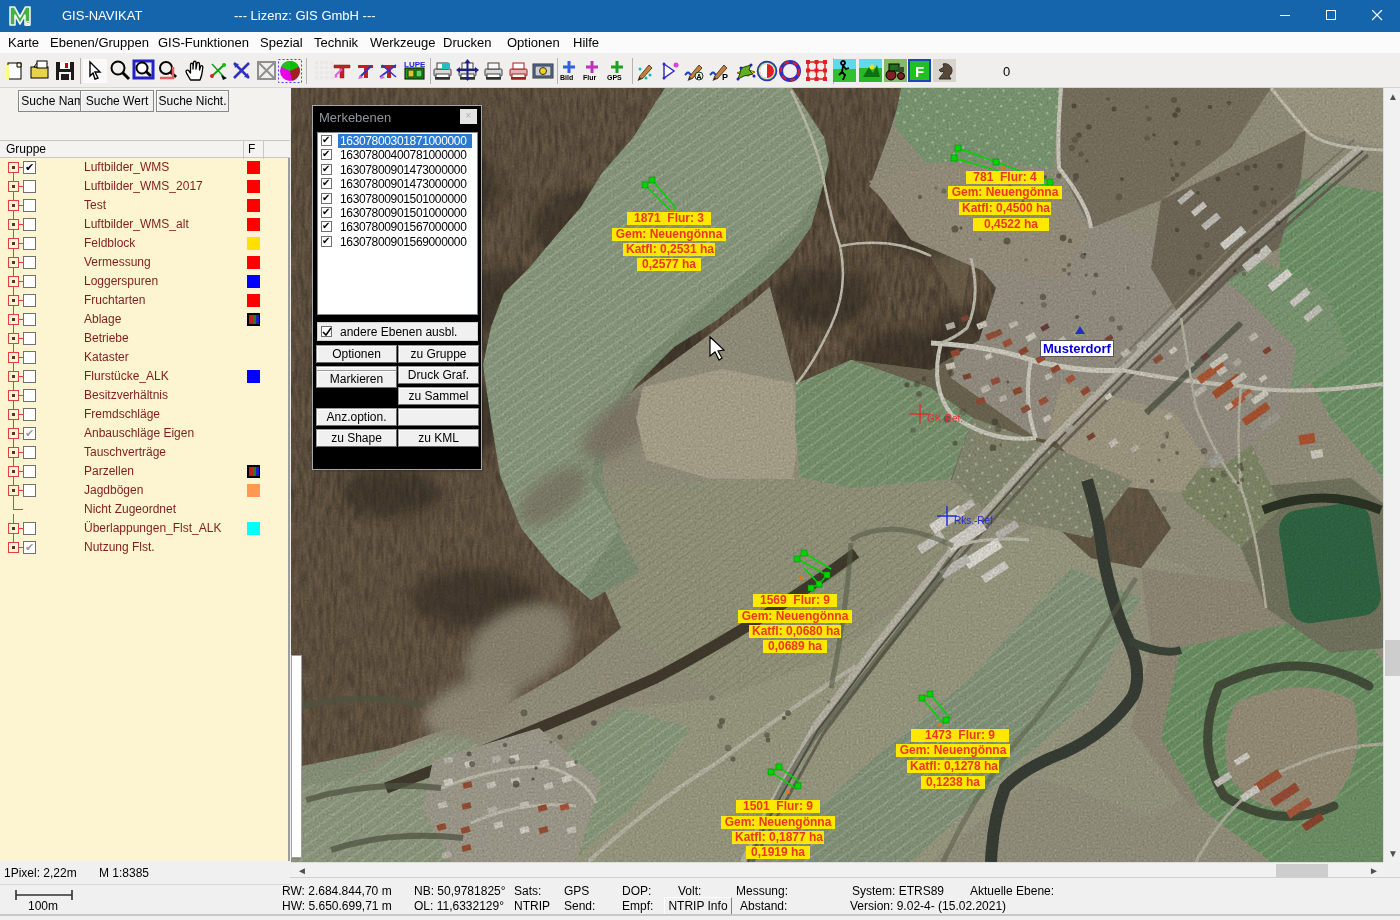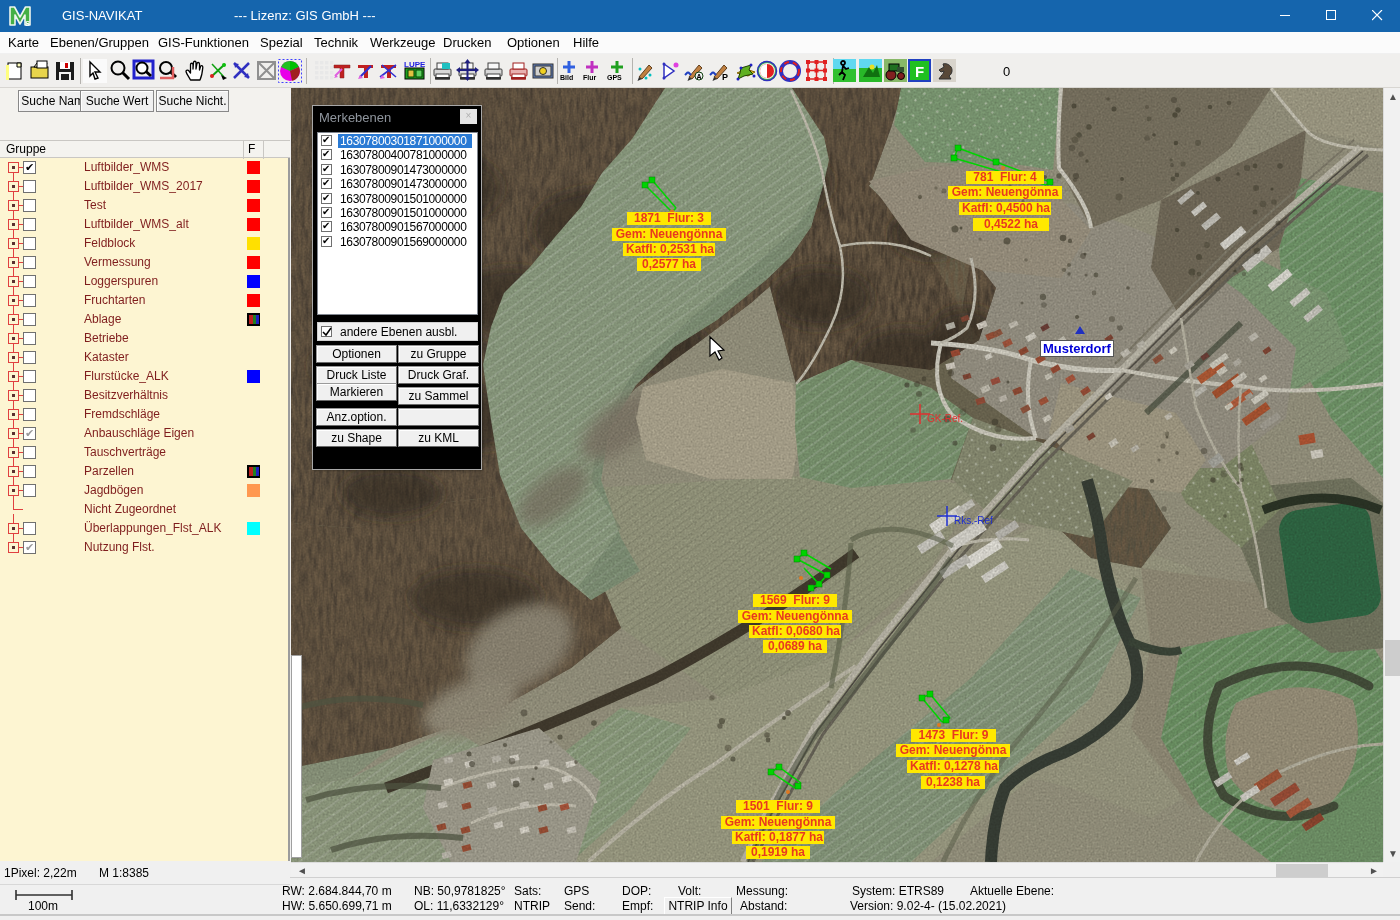--- a/index.html
+++ b/index.html
@@ -968,21 +968,21 @@
     <div class="ylab" style="left:332px;top:155px;width:92px;text-align:center">Katfl: 0,2531 ha</div>
     <div class="ylab" style="left:346px;top:170px;width:64px;text-align:center">0,2577 ha</div>
     <div class="ylab" style="left:675px;top:83px;width:78px;text-align:center">781&nbsp; Flur: 4</div>
     <div class="ylab" style="left:657px;top:98px;width:114px;text-align:center">Gem: Neuengönna</div>
     <div class="ylab" style="left:668px;top:114px;width:92px;text-align:center">Katfl: 0,4500 ha</div>
     <div class="ylab" style="left:682px;top:130px;width:76px;text-align:center">0,4522 ha</div>
     <div class="ylab" style="left:462px;top:506px;width:84px;text-align:center">1569&nbsp; Flur: 9</div>
     <div class="ylab" style="left:447px;top:522px;width:114px;text-align:center">Gem: Neuengönna</div>
     <div class="ylab" style="left:458px;top:537px;width:92px;text-align:center">Katfl: 0,0680 ha</div>
     <div class="ylab" style="left:472px;top:552px;width:64px;text-align:center">0,0689 ha</div>
-    <div class="ylab" style="left:620px;top:641px;width:85px;text-align:center">1473&nbsp; Flur: 9</div>
+    <div class="ylab" style="left:620px;top:641px;width:98px;text-align:center">1473&nbsp; Flur: 9</div>
     <div class="ylab" style="left:605px;top:656px;width:114px;text-align:center">Gem: Neuengönna</div>
     <div class="ylab" style="left:616px;top:672px;width:92px;text-align:center">Katfl: 0,1278 ha</div>
     <div class="ylab" style="left:630px;top:688px;width:64px;text-align:center">0,1238 ha</div>
     <div class="ylab" style="left:445px;top:712px;width:84px;text-align:center">1501&nbsp; Flur: 9</div>
     <div class="ylab" style="left:430px;top:728px;width:114px;text-align:center">Gem: Neuengönna</div>
     <div class="ylab" style="left:441px;top:743px;width:92px;text-align:center">Katfl: 0,1877 ha</div>
     <div class="ylab" style="left:455px;top:758px;width:64px;text-align:center">0,1919 ha</div>
     <div id="musterdorf" style="left:749px;top:252px">Musterdorf</div>
     <div style="position:absolute;left:0px;top:567px;width:11px;height:203px;background:#fff;border:1px solid #a0a0a0"></div>
     <div id="merk">
@@ -1026,21 +1026,21 @@
           <div style="position:absolute;left:3px;top:3px;width:11px;height:11px;background:#fff;border:1px solid #707070"></div>
           <svg style="position:absolute;left:4px;top:4px" width="10" height="10">
             <path d="M1 5 L4 8 L9 1" stroke="#000" stroke-width="1.5" fill="none"></path>
           </svg>
           <span style="position:absolute;left:22px;top:2px">andere Ebenen ausbl.</span>
         </div>
 <div class="mbtn" style="left:3px;top:239px">Optionen</div>
 <div class="mbtn" style="left:85px;top:239px">zu Gruppe</div>
 <div class="mbtn" style="left:3px;top:260px">Druck Liste</div>
 <div class="mbtn" style="left:85px;top:260px">Druck Graf.</div>
-<div class="mbtn" style="left:3px;top:277px">Markieren</div>
+<div class="mbtn" style="left:3px;top:264px">Markieren</div>
 <div class="mbtn" style="left:85px;top:281px">zu Sammel</div>
 <div class="mbtn" style="left:3px;top:302px">Anz.option.</div>
 <div class="mbtn" style="left:85px;top:302px"></div>
 <div class="mbtn" style="left:3px;top:323px">zu Shape</div>
 <div class="mbtn" style="left:85px;top:323px">zu KML</div>
 </div>
   </div>
   <div class="abs" id="vscroll">
     <div class="sbarrow" style="left:4px;top:3px">▲</div>
     <div class="sbarrow" style="left:4px;bottom:3px">▼</div>

